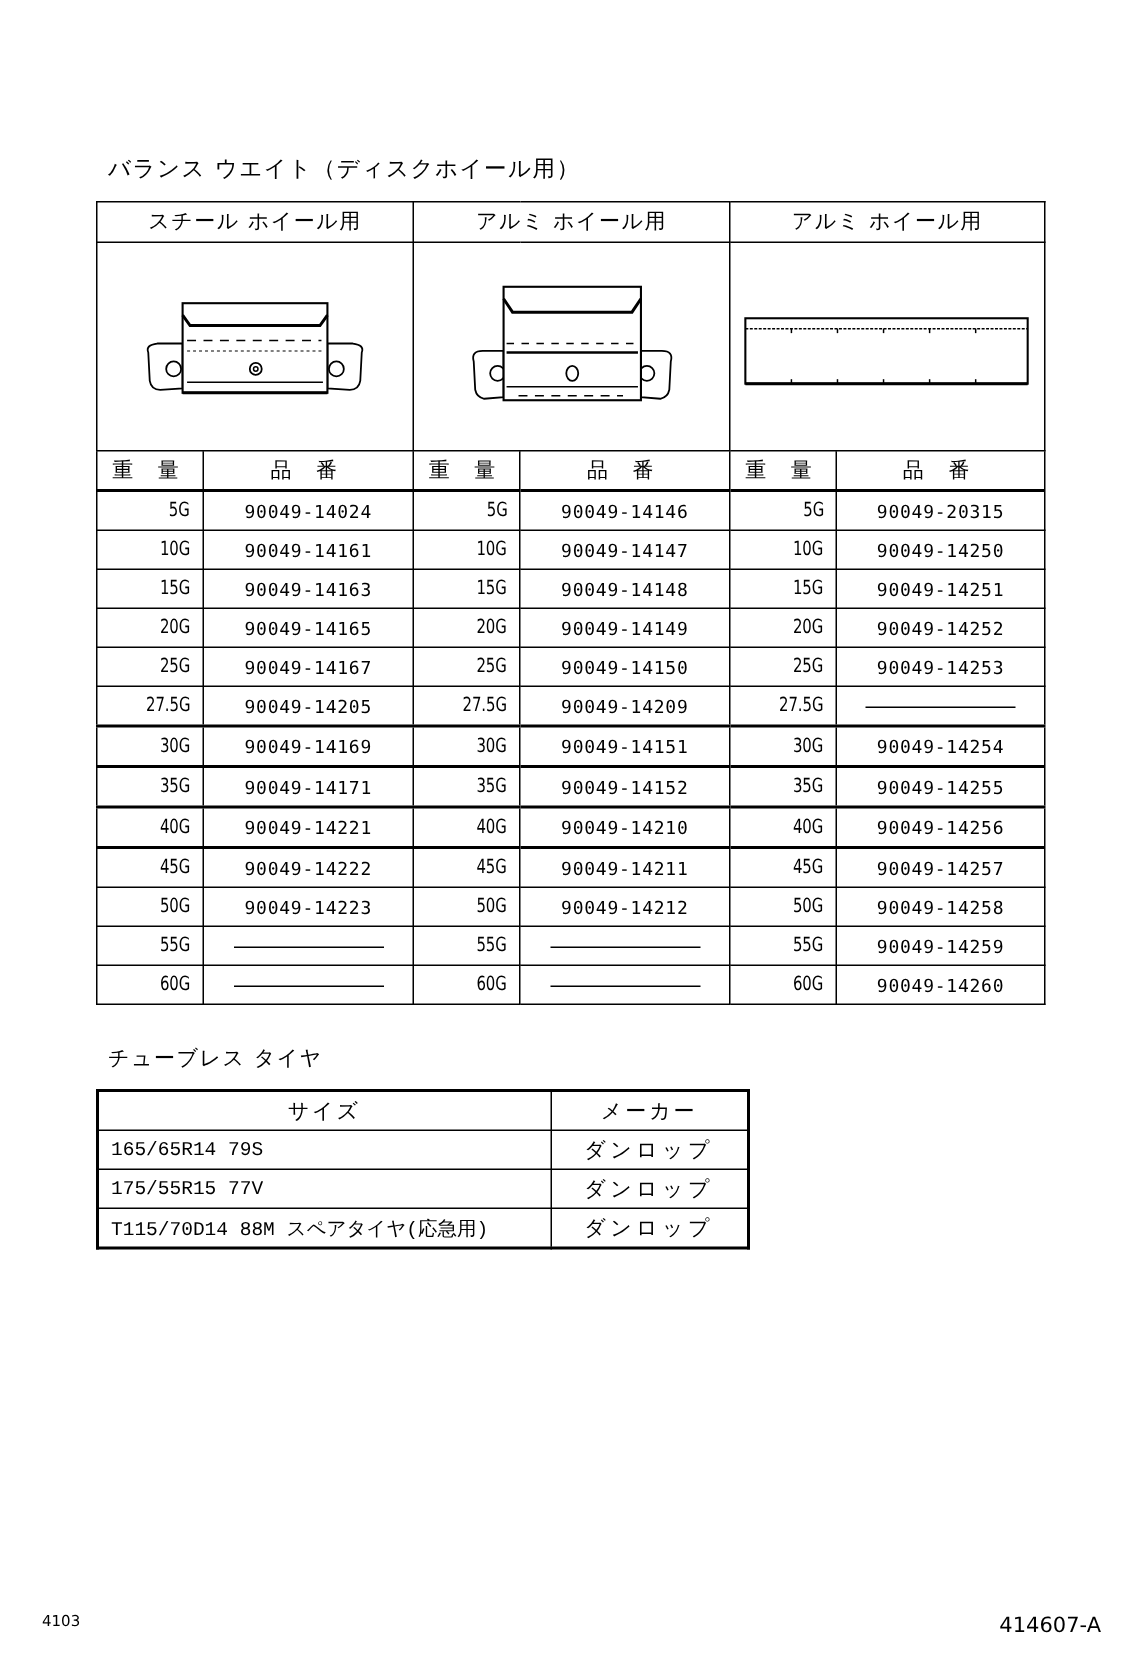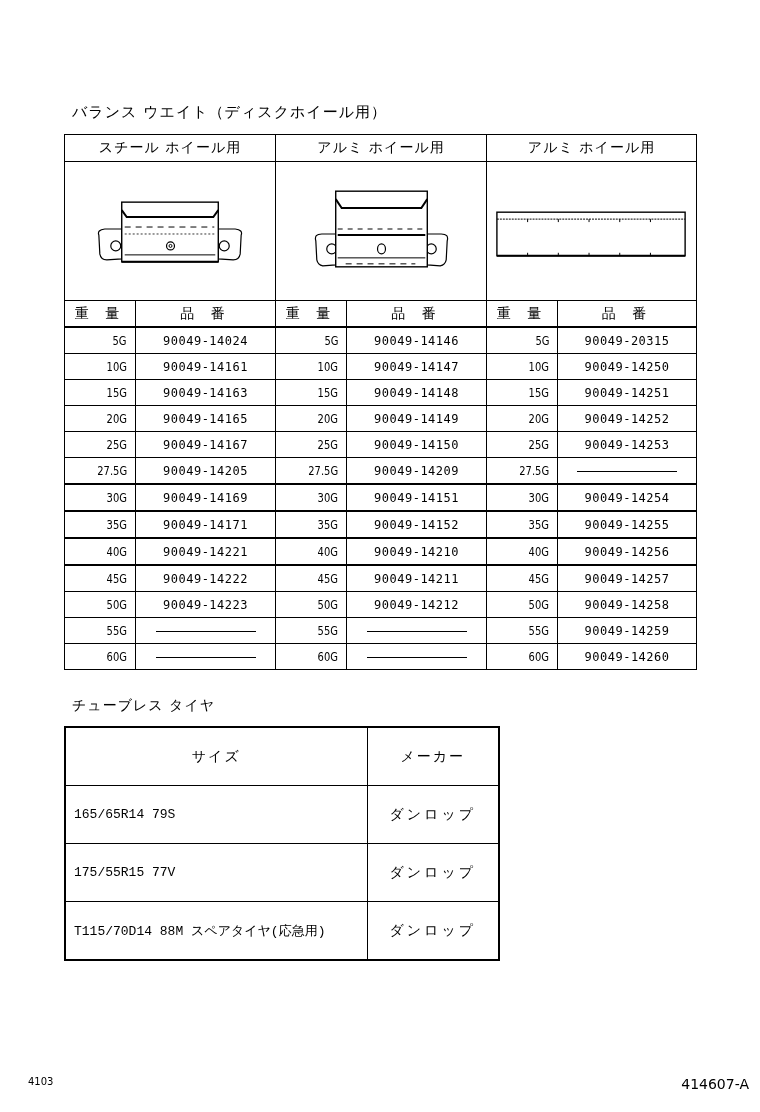--- a/index.html
+++ b/index.html
@@ -39,29 +39,29 @@
   .illus { position: absolute; left: 0; top: 0; width: 100%; height: 100%; }
 
   .subtitle2 {
     position: absolute; left: 72px; top: 697px; font-size: 14px; letter-spacing: 1px;
   }
   table.tires {
     position: absolute; left: 64px; top: 726px;
     border-collapse: collapse; table-layout: fixed; width: 434px;
   }
   table.tires td, table.tires th {
-    border: 1px solid #000; height: 25px; padding: 16px; font-weight: normal; font-size: 14px;
+    border: 1px solid #000; height: 25px; padding: 0; font-weight: normal; font-size: 14px;
   }
   table.tires th { text-align: center; letter-spacing: 2px; }
   table.tires td.size { padding-left: 8px; font-size: 13px; font-family: Liberation Mono, monospace; }
   table.tires td.maker { text-align: center; letter-spacing: 3px; margin-left: 44px; }
   table.tires { border: 2px solid #000; }
 
   .footer-left { position: absolute; left: 28px; top: 1076px; font-size: 10px; text-align: right; }
-  .footer-right { position: absolute; right: 11px; top: 1076px; font-size: 14px; margin-left: 30px; }
+  .footer-right { position: absolute; right: 26px; top: 1076px; font-size: 14px; margin-left: 30px; }
 </style>
 </head>
 <body>
 
 <div class="title">バランス ウエイト（ディスクホイール用）</div>
 
 <table class="weights">
   <colgroup>
     <col style="width:71px">
       <col style="width:140px">

